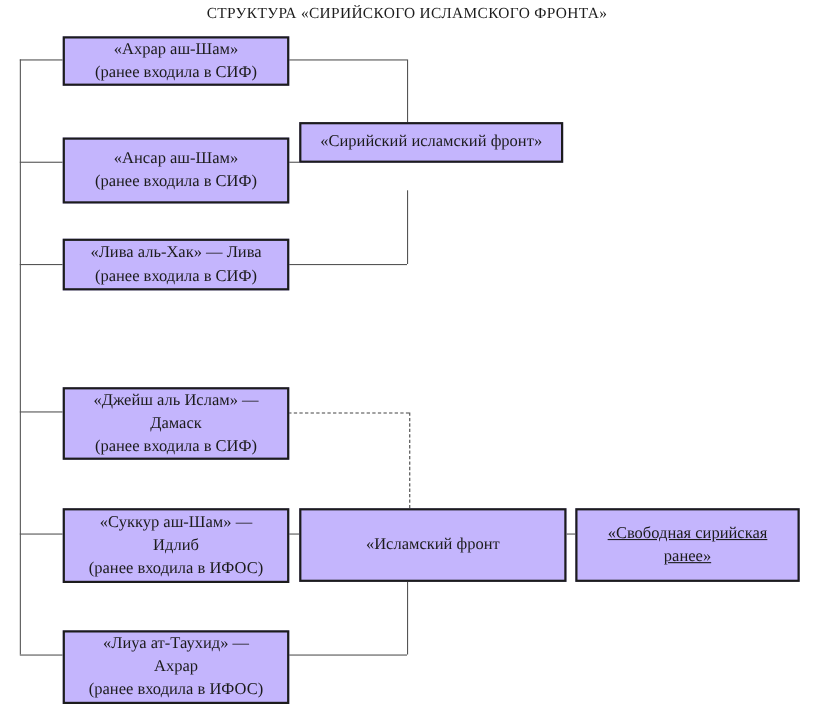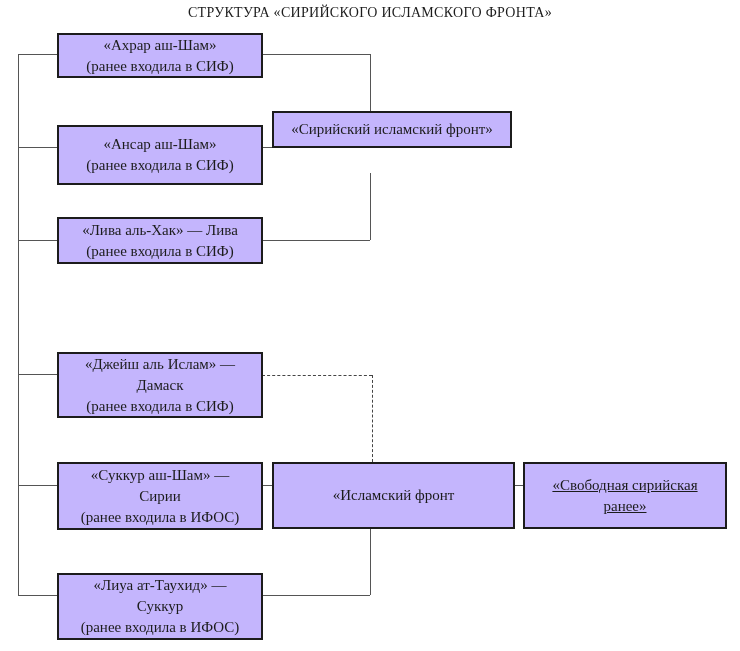--- a/index.html
+++ b/index.html
@@ -102,27 +102,27 @@
   </div>
 
   <div class="box" style="left:57px; top:352px; width:206px; height:66px;">
     <div class="ln">«Джейш аль Ислам» —</div>
     <div class="ln">Дамаск</div>
     <div class="ln">(ранее входила в СИФ)</div>
   </div>
 
   <div class="box" style="left:57px; top:462px; width:206px; height:68px;">
     <div class="ln">«Суккур аш-Шам» —</div>
-    <div class="ln">Сирии</div>
+    <div class="ln">Идлиб</div>
     <div class="ln">(ранее входила в ИФОС)</div>
   </div>
 
   <div class="box" style="left:57px; top:573px; width:206px; height:67px;font-family:Liberation Serif, serif;">
     <div class="ln">«Лиуа ат-Таухид» —</div>
-    <div class="ln">Суккур</div>
+    <div class="ln">Ахрар</div>
     <div class="ln">(ранее входила в ИФОС)</div>
   </div>
 
   <div class="box" style="left:272px; top:111px; width:240px; height:37px;">
     <div class="ln">«Сирийский исламский фронт»</div>
   </div>
 
   <div class="box" style="left:272px; top:462px; width:243px; height:67px;text-align:center;">
     <div class="ln">«Исламский фронт</div>
   </div>

